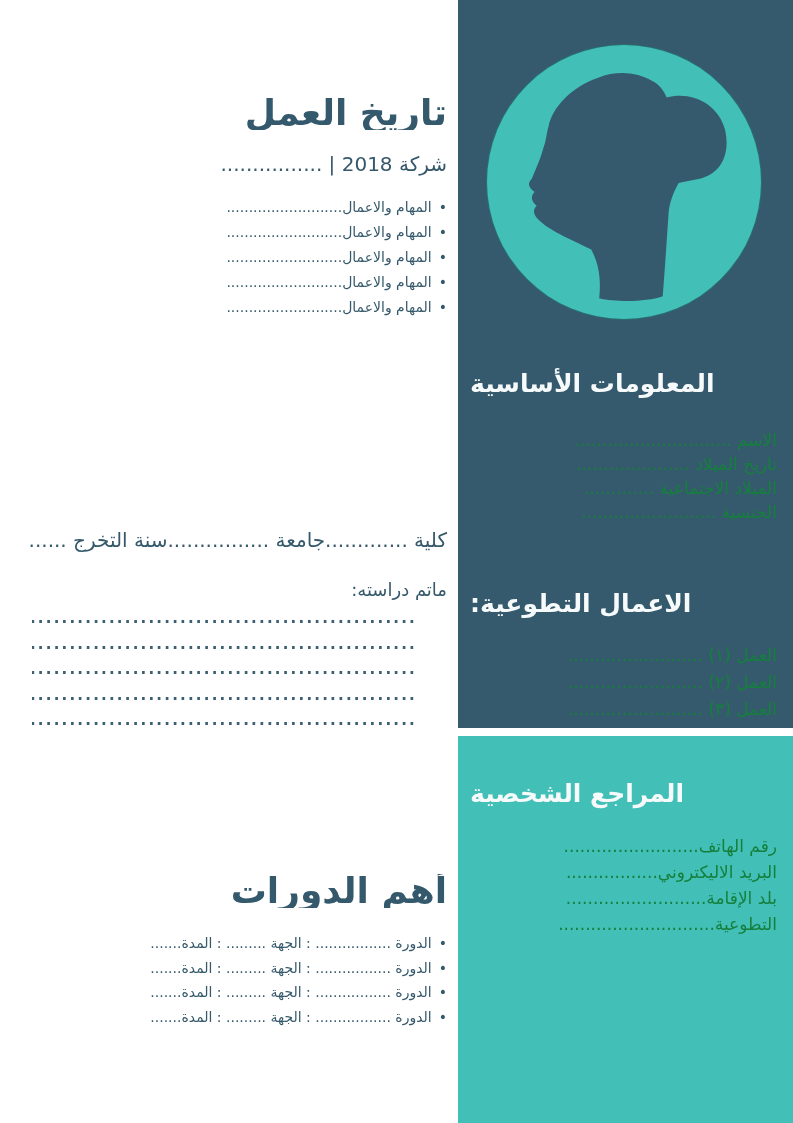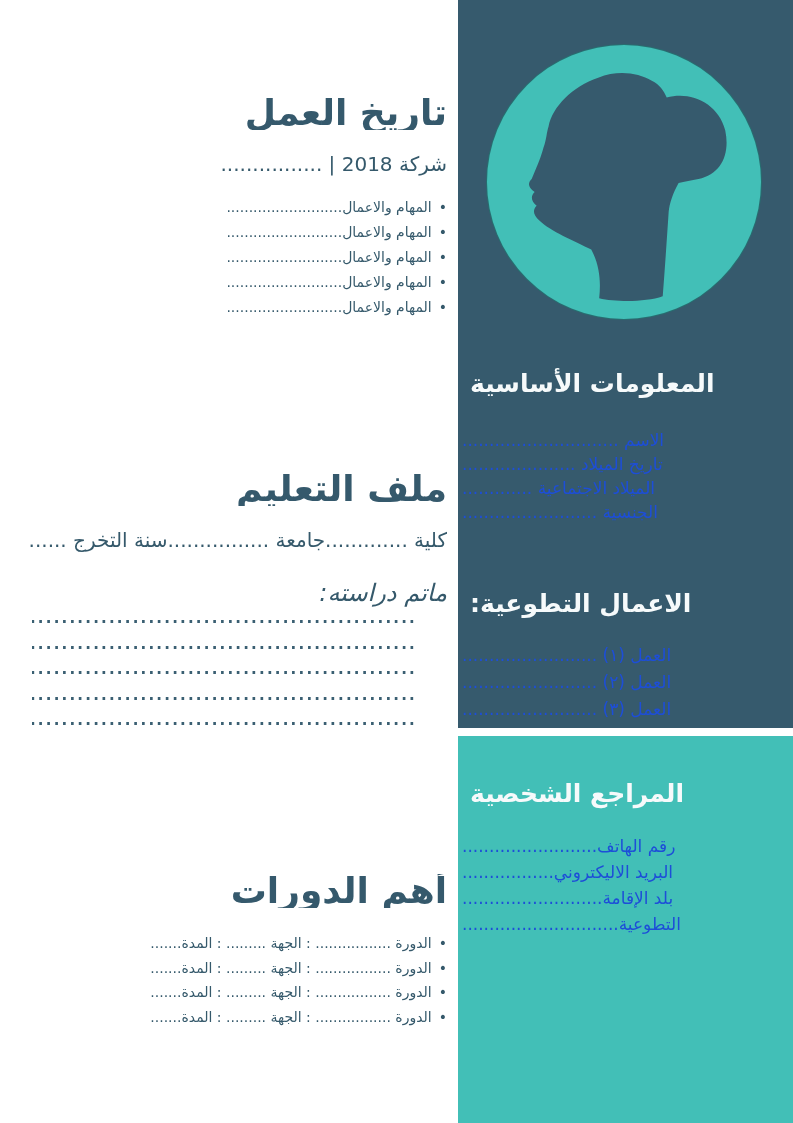--- a/index.html
+++ b/index.html
@@ -33,37 +33,37 @@
     overflow:hidden;
   }
   .avatar svg{display:block;width:100%;height:100%;}
   .side-title{
     position:absolute;right:24px;left:470px;
     text-align:left;color:#f6fafb;
     font-size:25px;font-weight:bold;line-height:32px;
     white-space:nowrap;
   }
   .side-fields{
-    position:absolute;right:10px;left:462px;
-    text-align:left;color:#1d4ed8;
+    position:absolute;right:16px;left:462px;
+    text-align:right;color:#15803d;
     font-size:17px;
     white-space:nowrap;overflow:hidden;
   }
   .side-fields .row{overflow:hidden;}
   
   .main-sec{
     position:absolute;right:346px;left:30px;
     text-align:right;
     white-space:nowrap;overflow:hidden;
   }
   .h1{
     font-size:36px;font-weight:bold;color:#35596C;line-height:34px;
   }
   .plain{font-size:20px;}
-  .small{font-size:24px;font-style:italic;}
+  .small{font-size:18px;}
   .bullet-row{line-height:25px;font-size:14px;overflow:hidden;}
   .bullet-row .dot{margin-left:7px;}
   .study-lines{
     position:absolute;right:376px;top:606px;width:385px;
     text-align:right;
   }
   .study-line{
     width:385px;height:25.5px;line-height:25.5px;
     font-size:15px;font-weight:bold;letter-spacing:2.2px;
     white-space:nowrap;overflow:hidden;color:#3A5F72;
@@ -137,21 +137,20 @@
       <span class="dot">•</span><span>المهام والاعمال..........................</span>
     </div>
     <div class="bullet-row">
       <span class="dot">•</span><span>المهام والاعمال..........................</span>
     </div>
     <div class="bullet-row">
       <span class="dot">•</span><span>المهام والاعمال..........................</span>
     </div>
   </div>
 
-  <div class="main-sec h1" style="top:472px">ملف التعليم</div>
   <div class="main-sec plain" style="top:528px">كلية .............جامعة ................سنة التخرج .........</div>
   <div class="main-sec small" style="top:579px">ماتم دراسته:</div>
   <div class="study-lines">
     <div class="study-line">..............................................................</div>
     <div class="study-line">..............................................................</div>
     <div class="study-line">..............................................................</div>
     <div class="study-line">..............................................................</div>
     <div class="study-line">..............................................................</div>
   </div>
 

